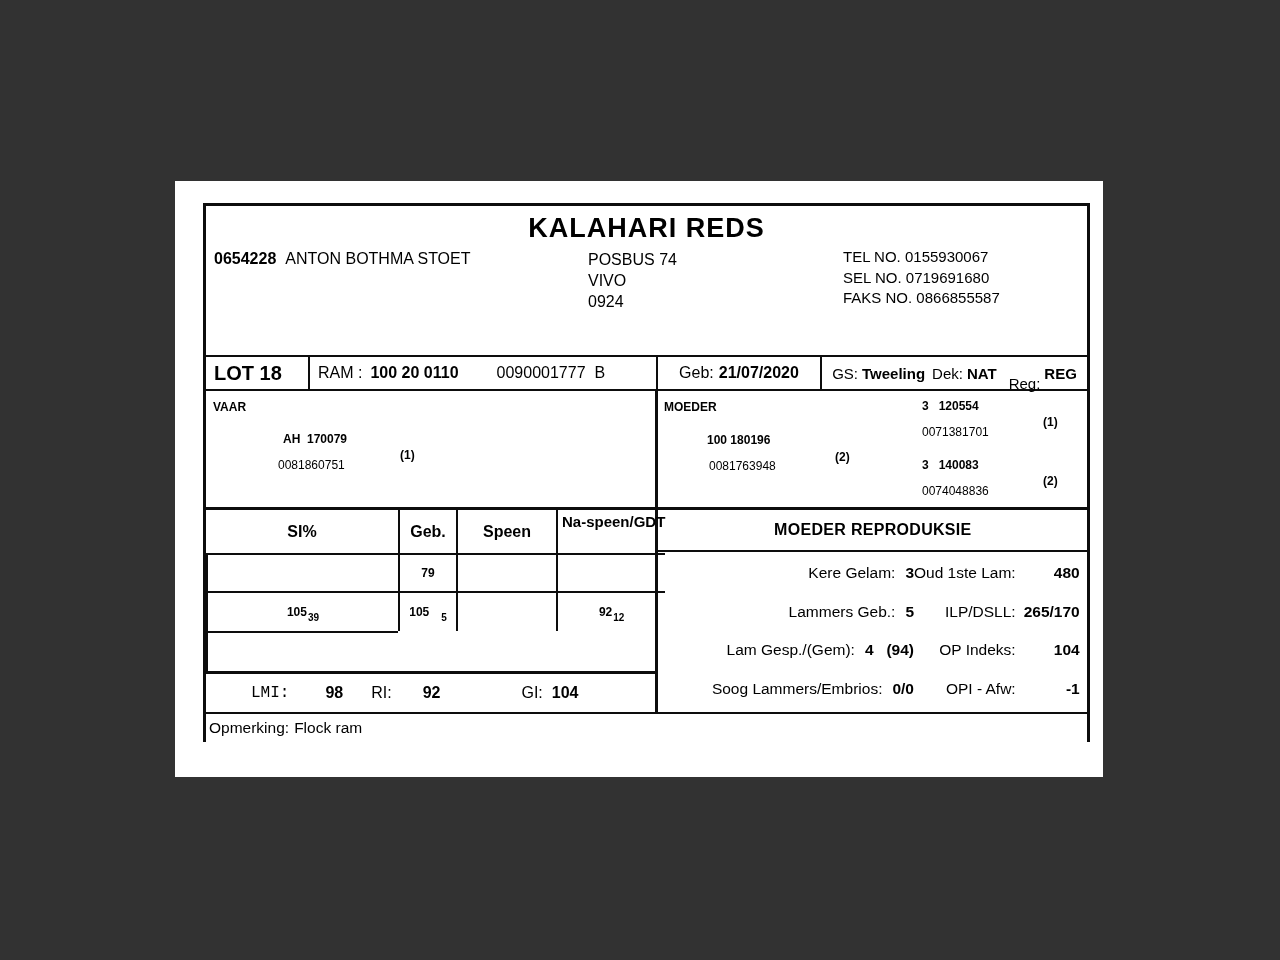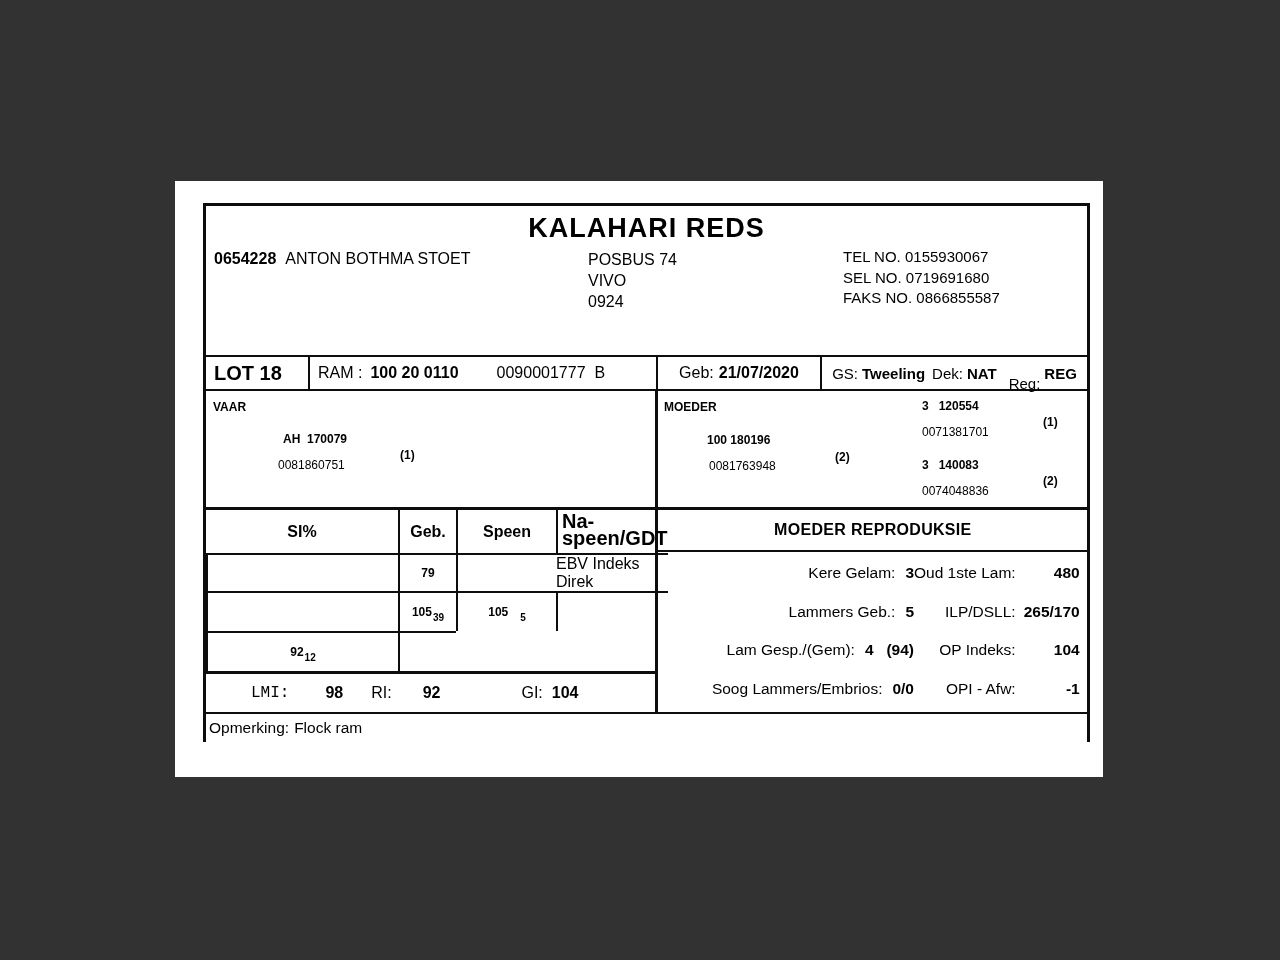--- a/index.html
+++ b/index.html
@@ -63,22 +63,22 @@
               display:flex; flex-direction:column; }
   .si-table { height:164px; border-bottom:3px solid #0d0d0d; box-sizing:border-box;
               display:grid; grid-template-columns:192px 58px 100px 1fr;
               grid-template-rows:43px 38px 40px 40px; }
   .si-cell { box-sizing:border-box; display:flex; align-items:center; justify-content:center;
              font-size:16px; }
   .si-cell.bl { border-left:2px solid #0d0d0d; }
   .si-cell.bt { border-top:2px solid #0d0d0d; }
   .si-head { font-weight:bold; }
   .si-label { justify-content:flex-end; padding-right:10px; }
-  .naspeen-head { flex-direction:column; align-items:flex-start; justify-content:flex-start;
-                  padding:3px 0 2px 4px; font-size:20px; line-height:17px; font-weight:bold; }
+  .naspeen-head { flex-direction:row; align-items:flex-start; justify-content:flex-start;
+                  padding:3px 0 2px 4px; font-size:15px; line-height:17px; font-weight:bold; }
   .si-val { font-weight:bold; font-size:12px; }
   .sub { font-size:10px; font-weight:bold; position:relative; top:5px; margin-left:1px; }
   .sub.gap { margin-left:12px; }
 
   .lmi-row { flex:1; display:flex; align-items:center; font-size:16px; }
   .lmi-row .m1 { margin-left:45px;font-family:Liberation Mono, monospace; }
   .lmi-row .m2 { margin-left:36px; }
   .lmi-row .m3 { margin-left:28px; }
   .lmi-row .m4 { margin-left:31px; }
   .lmi-row .m5 { margin-left:81px; }
@@ -180,21 +180,20 @@
             <div>Na-</div>
             <div>speen/GDT</div>
           </div>
 
           <div class="si-cell bl bt"></div>
           <div class="si-cell bl bt">
               <span class="si-val">79</span>
             </div>
           <div class="si-cell bl bt"></div>
 
-          <div class="si-cell si-label bt">EBV Indeks Direk</div>
           <div class="si-cell bl bt"></div>
           <div class="si-cell bl bt">
               <span class="si-val">105</span>
               <span class="sub">39</span>
             </div>
           <div class="si-cell bl bt">
               <span class="si-val">105</span>
               <span class="sub gap">5</span>
             </div>
 

